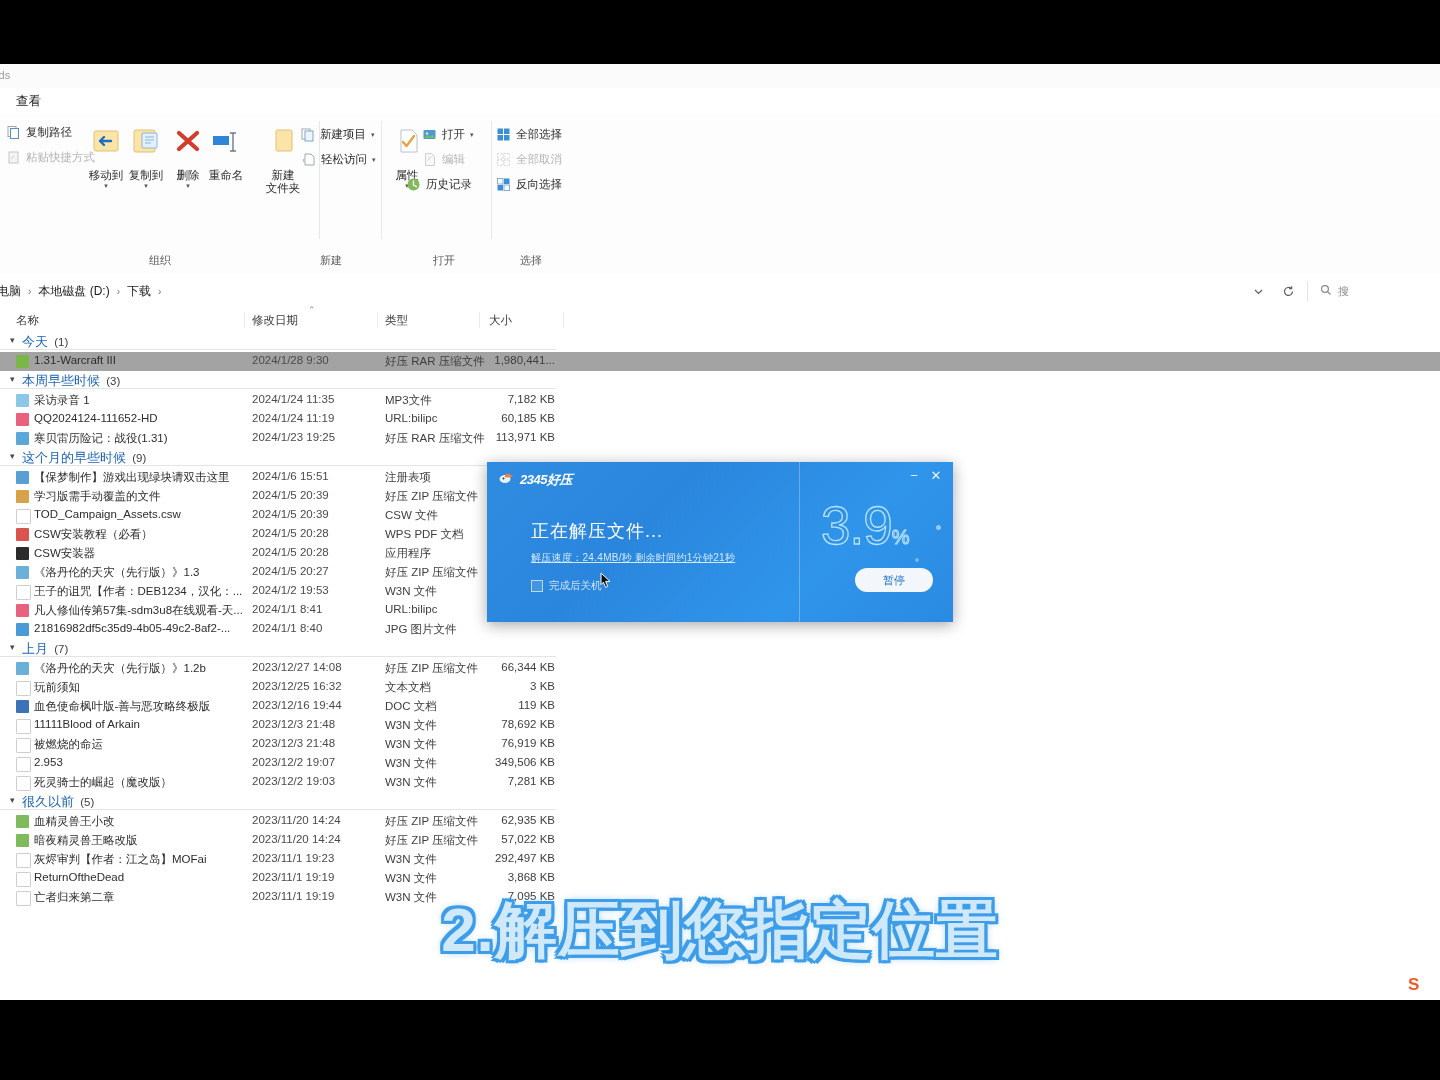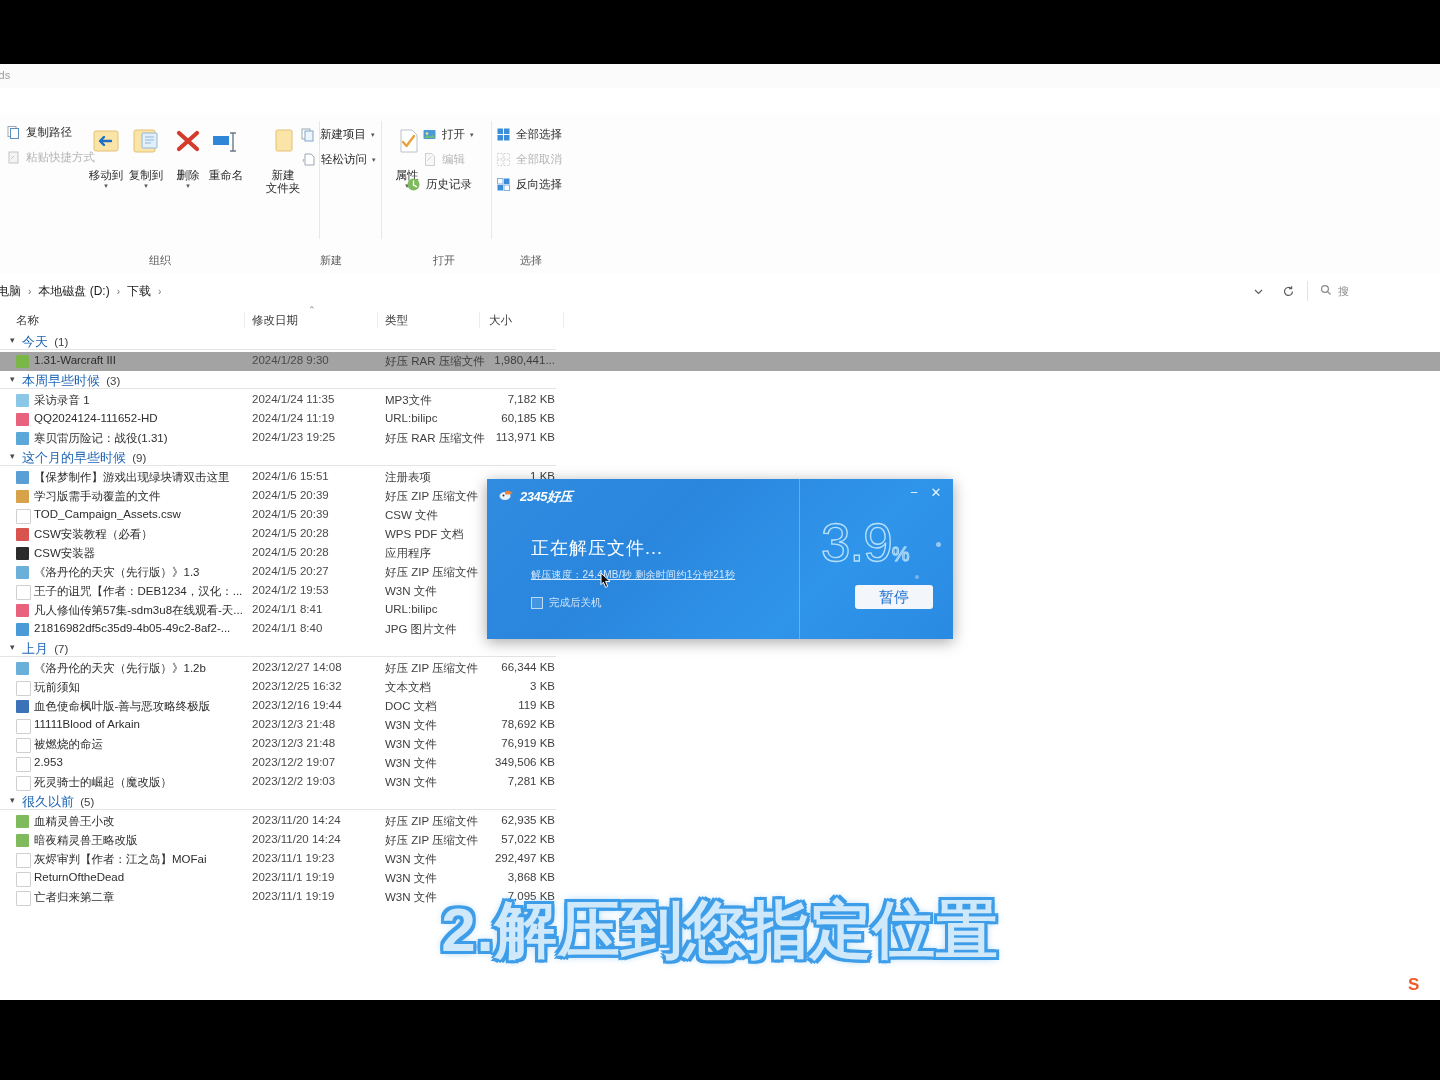--- a/index.html
+++ b/index.html
@@ -99,21 +99,21 @@
 
   
   .statusbar{
     position:absolute;left:0;bottom:0;width:1440px;height:26px;background:#ffffff;
     border-top:1px solid #e8e8e8;
   }
   .statusbar .sz{position:absolute;left:6px;top:6px;font-size:11.5px;color:#5b5b5b;}
 
   
   .dlg{
-    position:absolute;left:487px;top:479px;width:466px;height:160px;
+    position:absolute;left:487px;top:462px;width:466px;height:160px;
     background:linear-gradient(135deg,#2f8ce0 0%,#2a86dd 35%,#2f95ea 70%,#2a8ae2 100%);
     box-shadow:0 3px 14px rgba(0,0,0,.35);overflow:hidden;
   }
   .dlg .vline{position:absolute;left:312px;top:0;width:1px;height:160px;background:rgba(255,255,255,.28);}
   .dlg .brand{position:absolute;left:12px;top:9px;display:flex;align-items:center;gap:5px;}
   .dlg .brandtext{
     font-size:13px;font-weight:bold;color:#ffffff;letter-spacing:-.5px;font-style:italic;
   }
   .dlg .wbtn{position:absolute;top:6px;color:#eaf4ff;font-size:13px;width:18px;text-align:center;cursor:default;}
   .dlg .wmin{right:30px;}
@@ -123,21 +123,21 @@
   .dlg .chk{position:absolute;left:44px;top:117px;display:flex;align-items:center;gap:6px;font-size:10.5px;color:#cfe4f8;}
   .dlg .chkbox{width:10px;height:10px;border:1px solid #bcd9f2;background:rgba(255,255,255,.12);}
   .dlg .pct{
     position:absolute;left:334px;top:37px;width:120px;text-align:left;
     font-size:53px;line-height:53px;color:transparent;
     -webkit-text-stroke:1.3px #b7e0fb;letter-spacing:-1px;
   }
   .dlg .pctsign{font-size:20px;-webkit-text-stroke:1px #b7e0fb;}
   .dlg .pausebtn{
     position:absolute;right:20px;top:106px;width:78px;height:24px;background:#f3f7fb;
-    border-radius:3px;color:#1d6fd0;font-size:15px;display:flex;align-items:center;justify-content:center;
+    border-radius:12px;color:#1d6fd0;font-size:11px;display:flex;align-items:center;justify-content:center;
   }
   .dlg .bub1{position:absolute;right:12px;top:63px;width:5px;height:5px;border-radius:50%;background:rgba(255,255,255,.5);}
   .dlg .bub2{position:absolute;right:34px;top:96px;width:4px;height:4px;border-radius:50%;background:rgba(255,255,255,.35);}
   .cursor{position:absolute;left:600px;top:572px;width:12px;height:18px;}
 
   
   .caption{
     position:absolute;left:0;top:888px;width:1440px;text-align:center;
     font-size:62px;font-weight:bold;color:#cfe9fb;letter-spacing:1px;
     text-shadow:
@@ -156,20 +156,23 @@
 <div class="stage">
 
   <div class="letterbox-top"></div>
 
   <div class="explorer">
 
     <div class="titlestrip">
       <span class="clipped">nds</span>
     </div>
 
+    <div class="tabbar">
+      <span class="tab">查看</span>
+    </div>
 
     <div class="ribbon">
 
       <div class="rgroup" style="left:0;width:320px;">
         <div class="smallitem" style="left:6px;top:12px;">
           <span class="mini-ico">
             <svg width="15" height="15" viewBox="0 0 15 15">
                 <rect x="2" y="1.5" width="8" height="10" fill="#fff" stroke="#9aa7b4" stroke-width="1"></rect>
                 <rect x="4.5" y="3.5" width="8" height="10" fill="#fff" stroke="#5a8fc0" stroke-width="1"></rect>
               </svg>

